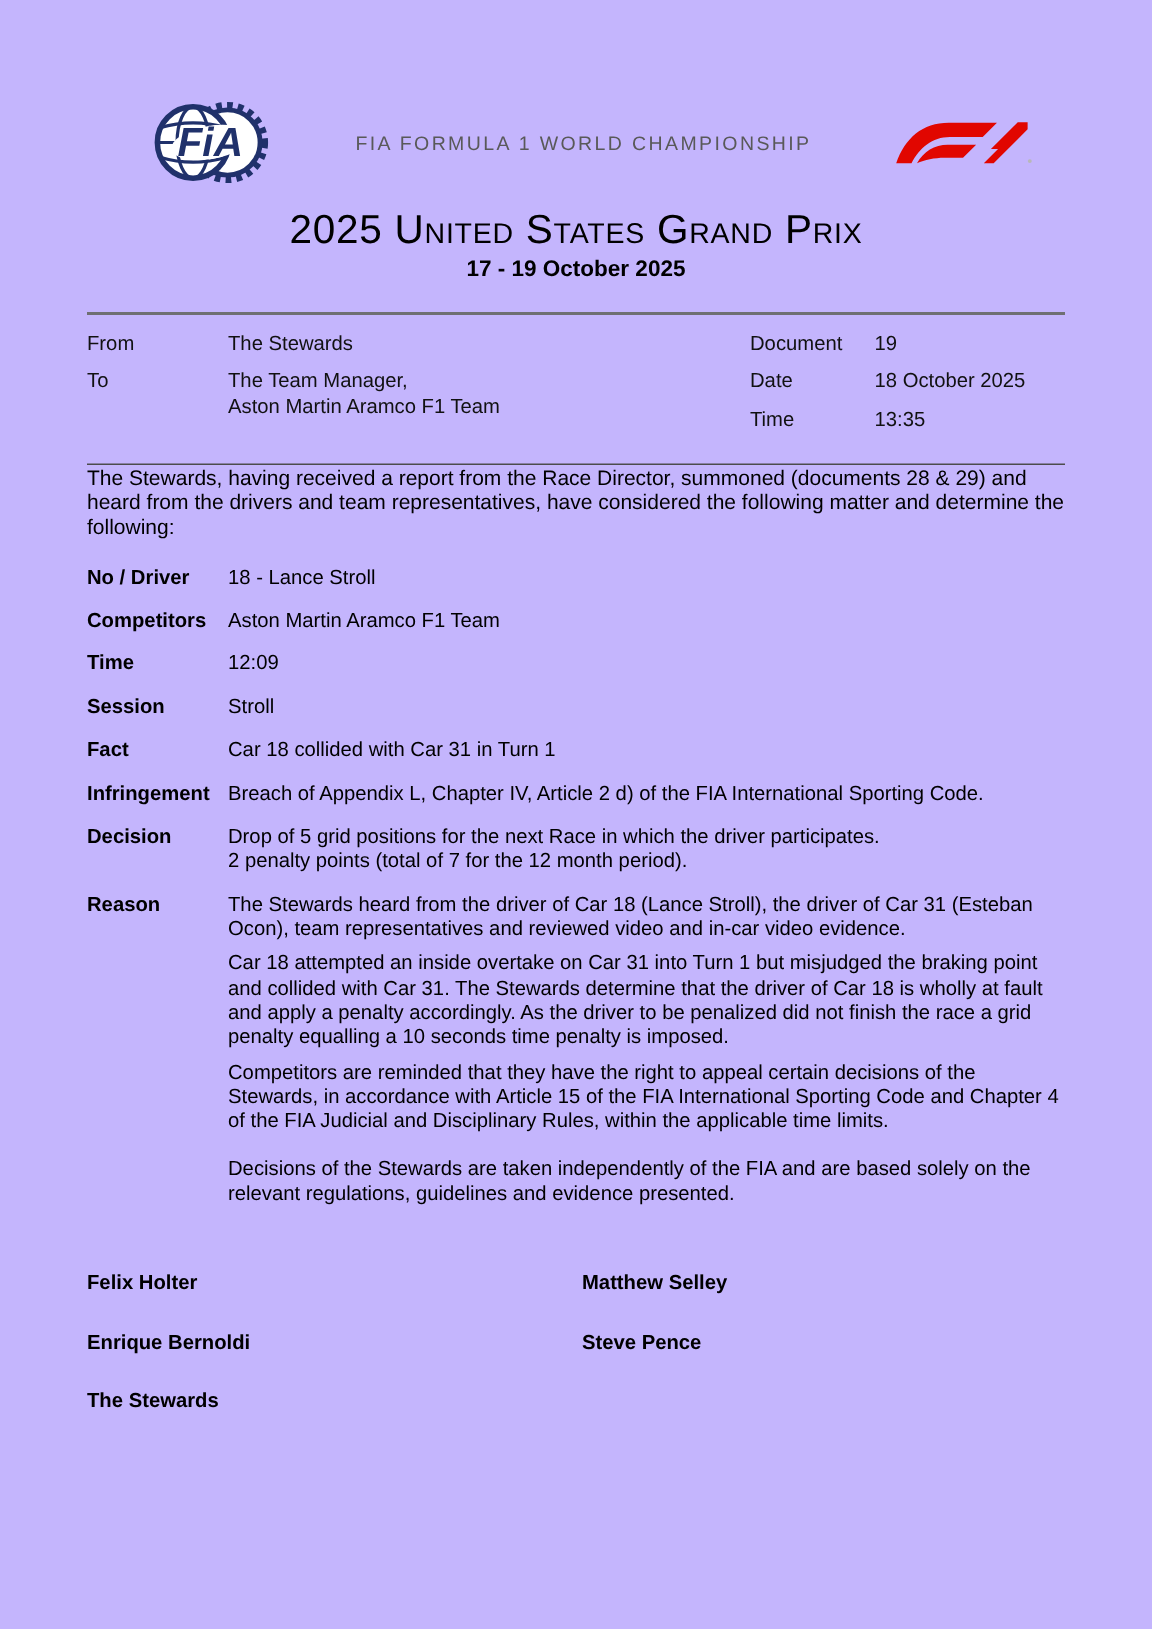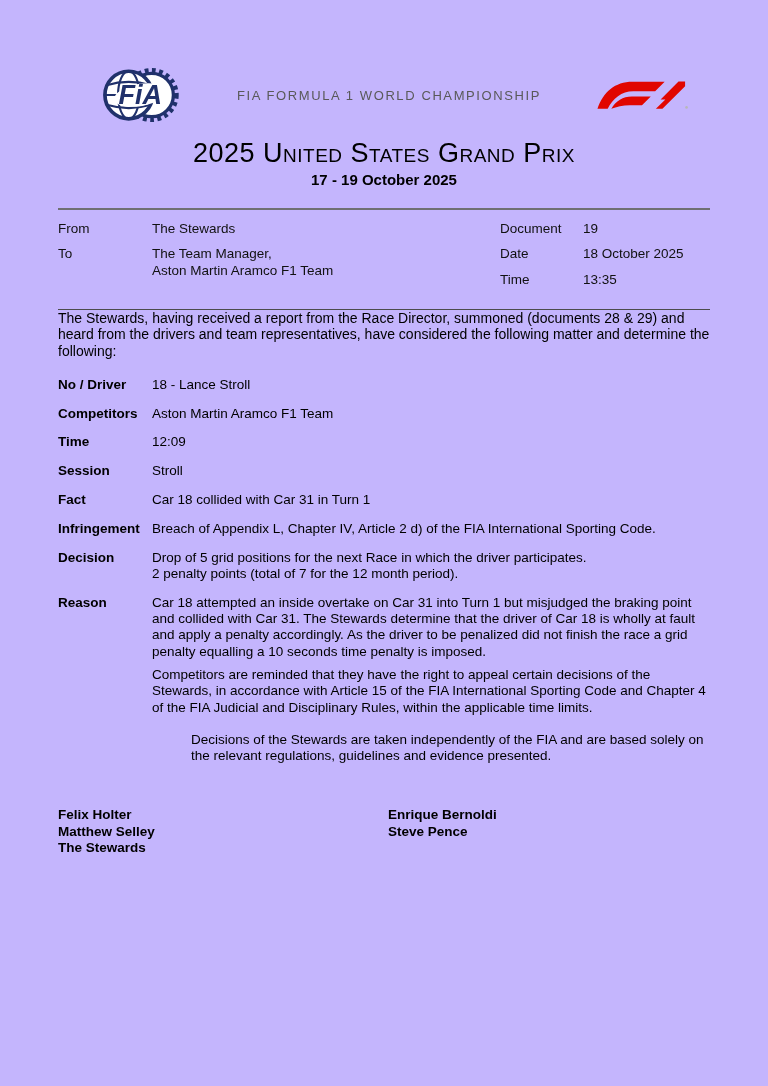--- a/index.html
+++ b/index.html
@@ -79,27 +79,28 @@
     line-height: 16.3px;
     color: #000;
   }
 
   .fields { margin-top: 18px; }
   .field-row { display: flex; margin-bottom: 12.5px; font-size: 13.5px; line-height: 16.3px; }
   .field-label { width: 94px; flex: 0 0 auto; font-weight: bold; color: #000; }
   .field-value { flex: 1; color: #000; }
   .field-value p { margin: 0 0 7px 0; }
   .field-value p.gap-before { margin-top: 16px; }
-  .field-value p:last-child { margin-bottom: 0; margin-left: 39px; }
+  .field-value p:last-child { margin-bottom: 0; }
 
   
   .signatures {
     margin-top: 43px;
     display: grid;
     grid-template-columns: 330px 1fr;
+    row-gap: 23px;
     font-size: 13.5px;
     line-height: 16.5px;
     font-weight: bold;
     color: #000;
   }
 </style>
 </head>
 <body>
 
 <div class="page">
@@ -205,30 +206,31 @@
         <div class="field-label">Decision</div>
         <div class="field-value">
           <div>Drop of 5 grid positions for the next Race in which the driver participates.</div>
           <div>2 penalty points (total of 7 for the 12 month period).</div>
         </div>
       </div>
 
       <div class="field-row">
         <div class="field-label">Reason</div>
         <div class="field-value">
+          <p>The Stewards heard from the driver of Car 18 (Lance Stroll), the driver of Car 31 (Esteban Ocon), team representatives and reviewed video and in-car video evidence.</p>
           <p>Car 18 attempted an inside overtake on Car 31 into Turn 1 but misjudged the braking point and collided with Car 31. The Stewards determine that the driver of Car 18 is wholly at fault and apply a penalty accordingly. As the driver to be penalized did not finish the race a grid penalty equalling a 10 seconds time penalty is imposed.</p>
           <p>Competitors are reminded that they have the right to appeal certain decisions of the Stewards, in accordance with Article 15 of the FIA International Sporting Code and Chapter 4 of the FIA Judicial and Disciplinary Rules, within the applicable time limits.</p>
           <p class="gap-before">Decisions of the Stewards are taken independently of the FIA and are based solely on the relevant regulations, guidelines and evidence presented.</p>
         </div>
       </div>
     </div>
 
     <div class="signatures">
       <div>Felix Holter</div>
+      <div>Matthew Selley</div>
       <div>Enrique Bernoldi</div>
-      <div>Matthew Selley</div>
       <div>Steve Pence</div>
       <div>The Stewards</div>
       <div></div>
     </div>
 
   </div>
 </div>
 
 </body></html>

